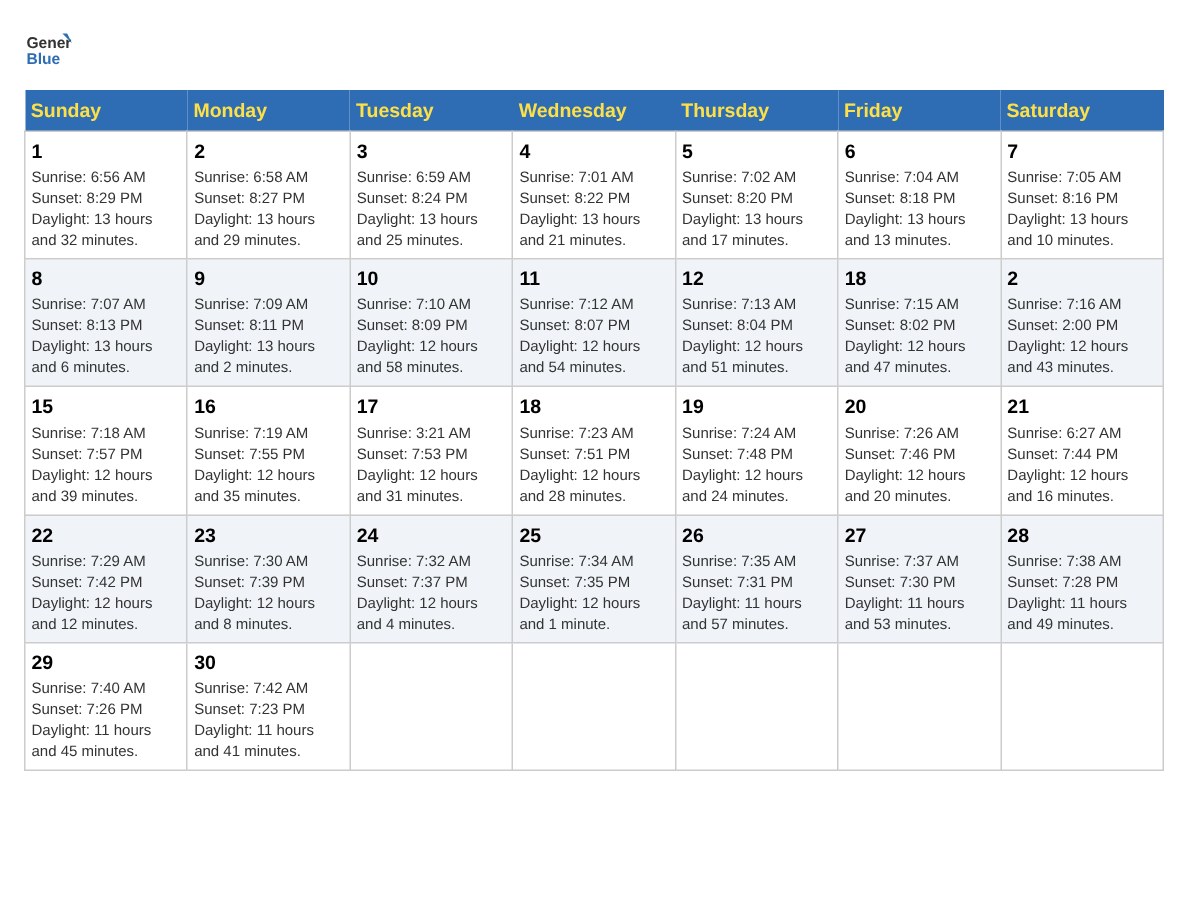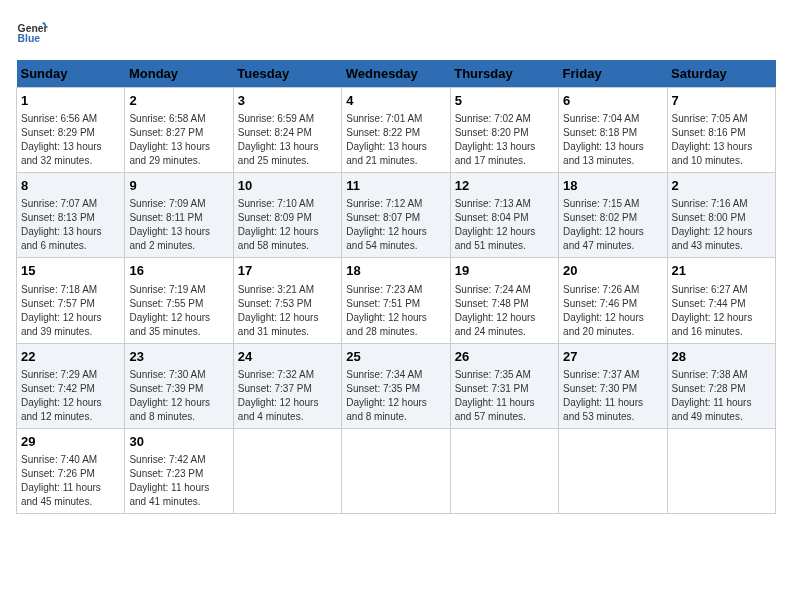--- a/index.html
+++ b/index.html
@@ -46,21 +46,21 @@
       font-size: 16px;
       color: #555;
     }
     table {
       width: 100%;
       border-collapse: collapse;
       font-size: 11px;
     }
     thead tr th {
       background-color: #2e6db4;
-      color: #000000;
+      color: #fde047;
       padding: 6px 4px;
       text-align: left;
       font-size: 13px;
       font-weight: bold;
       margin-left: 40px;
     }
     tbody tr td {
       vertical-align: top;
       padding: 4px 4px;
       border: 1px solid #ccc;
@@ -212,21 +212,21 @@
         <td>
           <span class="day-num">18</span>
           <div class="day-info">Sunrise: 7:15 AM</div>
           <div class="day-info">Sunset: 8:02 PM</div>
           <div class="day-info">Daylight: 12 hours</div>
           <div class="day-info">and 47 minutes.</div>
         </td>
         <td>
           <span class="day-num">2</span>
           <div class="day-info">Sunrise: 7:16 AM</div>
-          <div class="day-info">Sunset: 8:00 PM</div>
+          <div class="day-info">Sunset: 2:00 PM</div>
           <div class="day-info">Daylight: 12 hours</div>
           <div class="day-info">and 43 minutes.</div>
         </td>
       </tr>
       <tr>
         <td>
           <span class="day-num">15</span>
           <div class="day-info">Sunrise: 7:18 AM</div>
           <div class="day-info">Sunset: 7:57 PM</div>
           <div class="day-info">Daylight: 12 hours</div>
@@ -295,21 +295,21 @@
           <div class="day-info">Sunrise: 7:32 AM</div>
           <div class="day-info">Sunset: 7:37 PM</div>
           <div class="day-info">Daylight: 12 hours</div>
           <div class="day-info">and 4 minutes.</div>
         </td>
         <td>
           <span class="day-num">25</span>
           <div class="day-info">Sunrise: 7:34 AM</div>
           <div class="day-info">Sunset: 7:35 PM</div>
           <div class="day-info">Daylight: 12 hours</div>
-          <div class="day-info">and 8 minute.</div>
+          <div class="day-info">and 1 minute.</div>
         </td>
         <td>
           <span class="day-num">26</span>
           <div class="day-info">Sunrise: 7:35 AM</div>
           <div class="day-info">Sunset: 7:31 PM</div>
           <div class="day-info">Daylight: 11 hours</div>
           <div class="day-info">and 57 minutes.</div>
         </td>
         <td>
           <span class="day-num">27</span>

